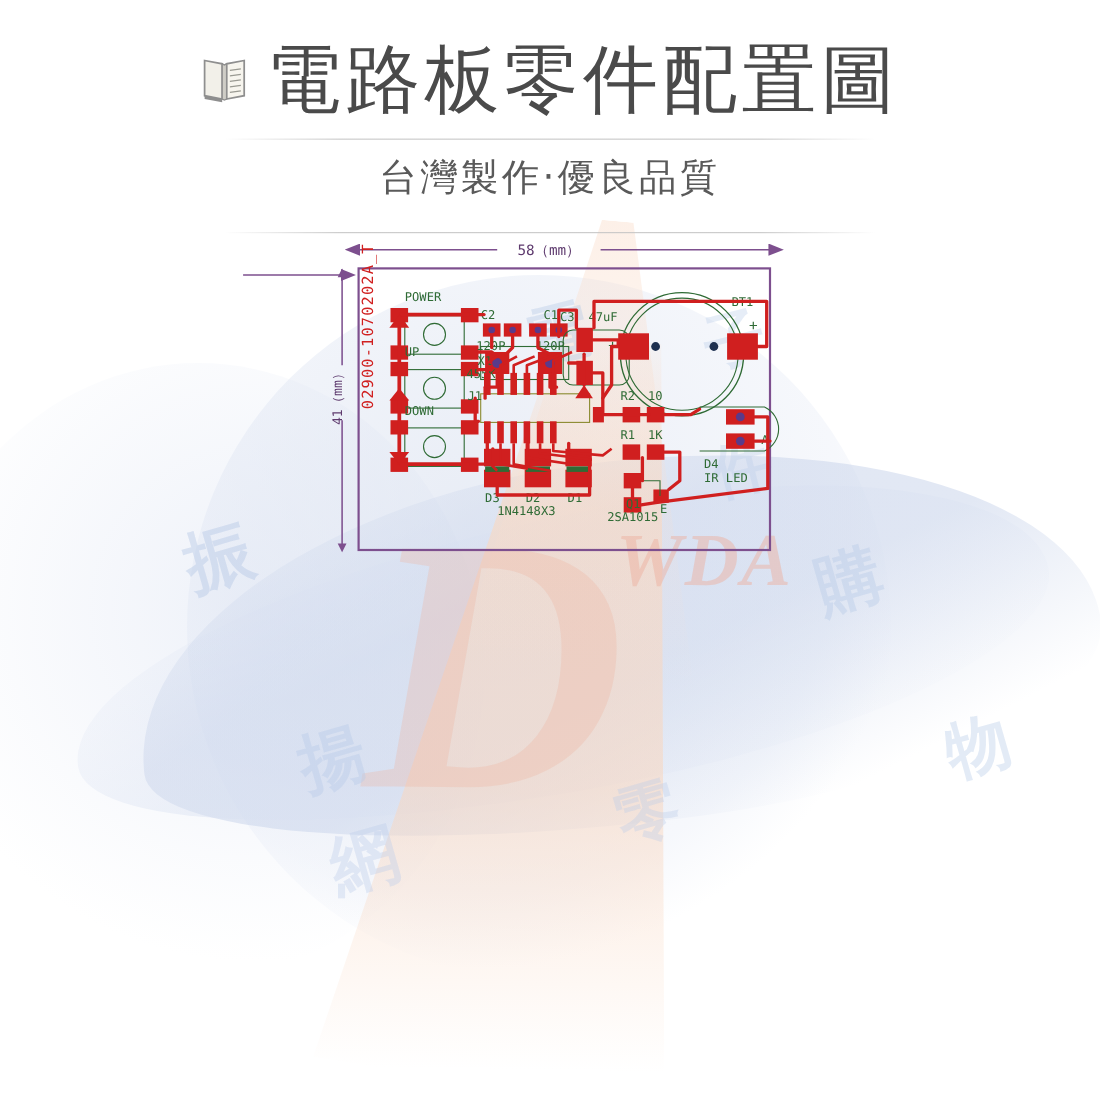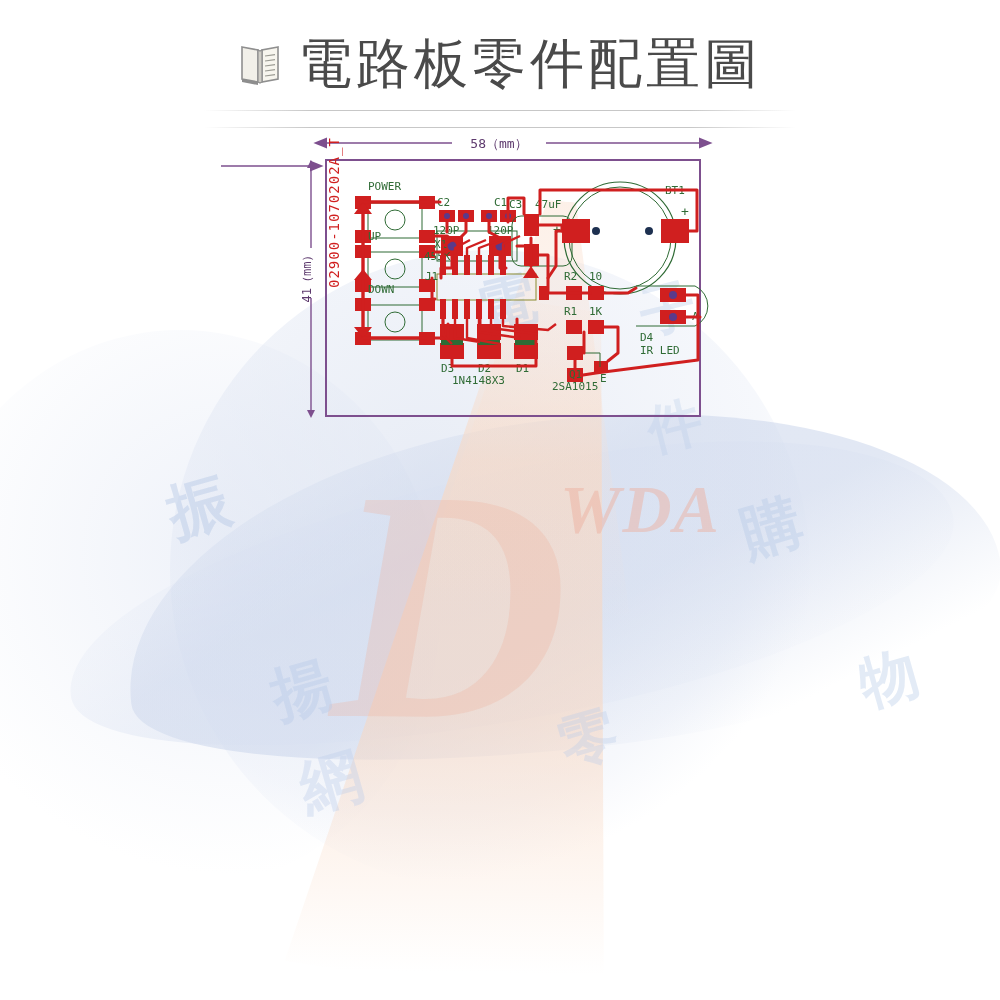--- a/index.html
+++ b/index.html
@@ -89,22 +89,22 @@
   .wm-cjk.c9 { left: 648px; top: 390px; font-size: 54px; transform: rotate(-14deg); color: rgba(183,202,231,.30); }
 
   
   .header { position: relative; z-index: 5; width: 1000px; padding-top: 34px; }
   .title-row {
     display: flex; align-items: center; justify-content: center;
     gap: 16px;
   }
   .book-icon { width: 44px; height: 46px; position: relative; flex: none; }
   .page-title {
-    font-size: 54px; letter-spacing: 4px; color: #4a4a4a;
-    font-family: Liberation Serif, serif;
+    font-size: 68px; letter-spacing: 4px; color: #4a4a4a;
+    font-family: Liberation Sans, sans-serif;
     line-height: 1.12; white-space: nowrap;
   }
   .rule {
     width: 592px; height: 1px; margin: 16px auto 0;
     background: linear-gradient(90deg, rgba(210,210,210,0), rgba(196,196,196,.95) 18%, rgba(196,196,196,.95) 82%, rgba(210,210,210,0));
   }
   .subtitle {
     text-align: center; font-size: 34px; letter-spacing: 3px;
     color: #5a5a5a; padding: 12px 0 10px;
     white-space: nowrap;
@@ -155,20 +155,21 @@
             <line x1="27" y1="25" x2="37" y2="23.6"></line>
             <line x1="27" y1="30" x2="37" y2="28.6"></line>
             <line x1="27" y1="35" x2="37" y2="33.6"></line>
           </g>
           <path d="M4 38 L20 41 L20 44 L4 41 Z" fill="#8e8e8e"></path>
         </svg>
       </span>
       <div class="page-title">電路板零件配置圖</div>
     </div>
     <div class="rule"></div>
+    <div class="subtitle">台灣製作‧優良品質</div>
     <div class="rule"></div>
   </div>
 
   <div class="assembly-wrap">
     <svg class="assembly-svg" width="1000" height="320" viewBox="0 0 1000 320">
       <defs>
         <marker id="arrL" markerWidth="10" markerHeight="8" refX="9" refY="4" orient="auto">
           <path d="M10,0 L10,8 L0,4 Z" fill="#7d4f8e"></path>
         </marker>
         <marker id="arrR" markerWidth="10" markerHeight="8" refX="1" refY="4" orient="auto">

